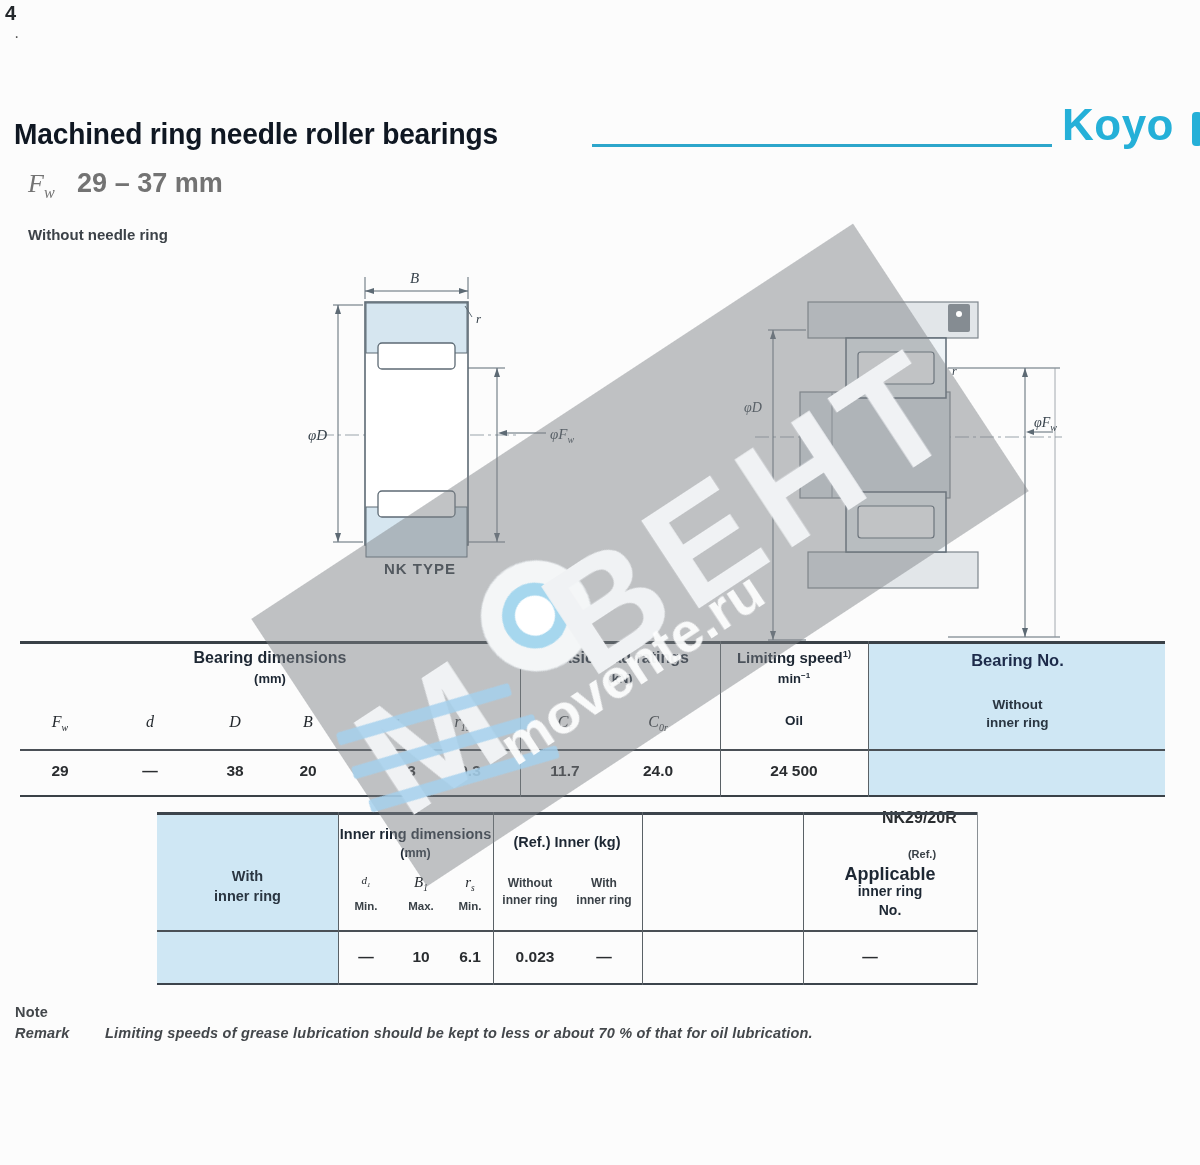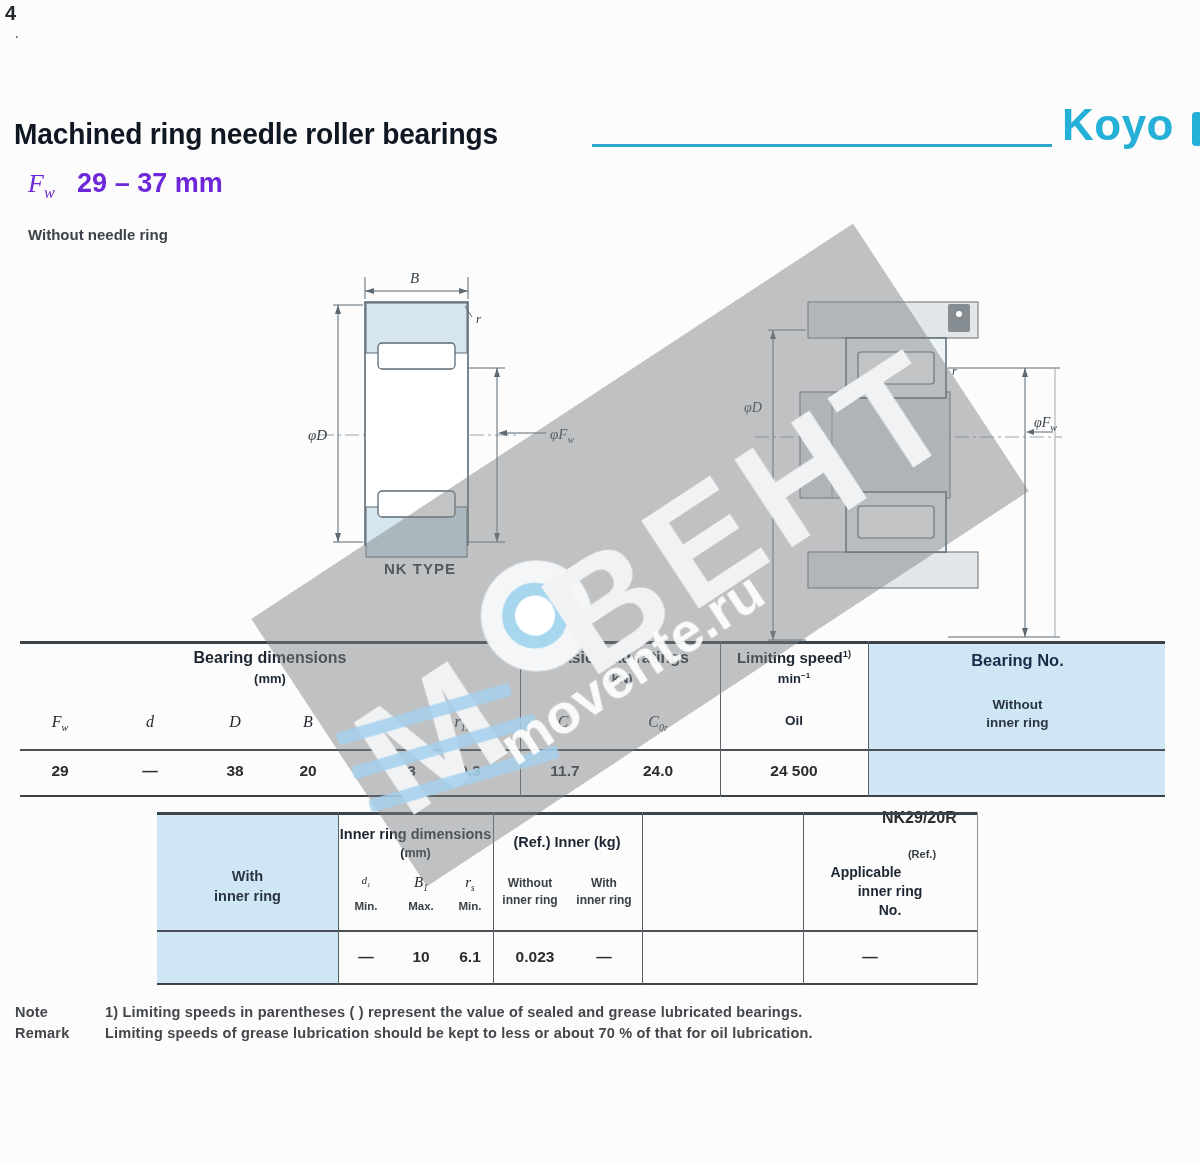--- a/index.html
+++ b/index.html
@@ -29,21 +29,21 @@
 <div class="scan">
 
   <div class="abs" style="left:5px;top:2px;font-size:20px;font-weight:700;color:#23272b;">4</div>
   <div class="abs" style="left:14px;top:28px;font-size:16px;color:#555;">·</div>
 
   <div class="abs" style="left:14px;top:118px;font-size:29px;font-weight:800;letter-spacing:-0.2px;color:#0f1722;transform:scaleX(0.97);transform-origin:left;">Machined ring needle roller bearings</div>
   <div class="abs" style="left:592px;top:144px;width:460px;height:3px;background:#2da6cb;"></div>
   <div class="abs" style="left:1062px;top:100px;font-size:44px;font-weight:800;color:#25b0d8;letter-spacing:0.5px;">Koyo</div>
   <div class="abs" style="left:1192px;top:112px;width:10px;height:34px;background:#25b0d8;border-radius:4px;"></div>
 
-  <div class="abs" style="left:28px;top:168px;color:#6d28d9;">
+  <div class="abs" style="left:28px;top:168px;color:#737373;">
     <span class="dimtxt" style="font-size:26px;"><span>F</span><sub>w</sub></span>
     <span style="font-size:27px;font-weight:800;margin-left:18px;">29 – 37 mm</span>
   </div>
   <div class="abs" style="left:28px;top:226px;font-size:15px;color:#3c4248;font-weight:600;">Without needle ring</div>
 
   <svg class="abs" style="left:300px;top:265px;" width="310" height="330" viewBox="0 0 310 330">
     <line x1="20" y1="170" x2="218" y2="170" stroke="#9aa4ab" stroke-width="1" stroke-dasharray="14 4 3 4"></line>
     <rect x="65" y="37" width="103" height="243" fill="#ffffff" stroke="#5d6a74" stroke-width="1.6"></rect>
     <rect x="66" y="38" width="101" height="50" fill="#d6e6f0" stroke="#5d6a74" stroke-width="1"></rect>
     <rect x="78" y="78" width="77" height="26" rx="4" fill="#ffffff" stroke="#5d6a74" stroke-width="1.3"></rect>
@@ -175,38 +175,37 @@
     <div class="abs ctr" style="left:239px;top:88px;width:50px;font-size:11.5px;color:#3a4147;font-weight:600;">Max.</div>
     <div class="abs ctr" style="left:288px;top:88px;width:50px;font-size:11.5px;color:#3a4147;font-weight:600;">Min.</div>
 
     <div class="abs ctr hdr" style="left:320px;top:22px;width:180px;font-size:14.5px;">(Ref.) Inner (kg)</div>
     <div class="abs ctr" style="left:340px;top:64px;width:66px;font-size:12px;color:#3a4147;font-weight:600;">Without</div>
     <div class="abs ctr" style="left:336px;top:81px;width:74px;font-size:12px;color:#3a4147;font-weight:600;">inner ring</div>
     <div class="abs ctr" style="left:414px;top:64px;width:66px;font-size:12px;color:#3a4147;font-weight:600;">With</div>
     <div class="abs ctr" style="left:410px;top:81px;width:74px;font-size:12px;color:#3a4147;font-weight:600;">inner ring</div>
 
     <div class="abs ctr" style="left:646px;top:36px;width:174px;font-size:11px;color:#3a4147;font-weight:600;padding-left:32px;">(Ref.)</div>
-    <div class="abs ctr hdr" style="left:622px;top:52px;width:174px;font-size:14px;">Applicable</div>
+    <div class="abs ctr hdr" style="left:646px;top:52px;width:174px;font-size:18px;">Applicable</div>
     <div class="abs ctr hdr" style="left:646px;top:71px;width:174px;font-size:14px;">inner ring</div>
     <div class="abs ctr hdr" style="left:646px;top:90px;width:174px;font-size:14px;">No.</div>
 
     <div class="abs ctr datum" style="left:184px;top:136px;width:50px;">—</div>
     <div class="abs ctr datum" style="left:239px;top:136px;width:50px;">10</div>
     <div class="abs ctr datum" style="left:288px;top:136px;width:50px;">6.1</div>
     <div class="abs ctr datum" style="left:343px;top:136px;width:70px;">0.023</div>
     <div class="abs ctr datum" style="left:412px;top:136px;width:70px;">—</div>
     <div class="abs ctr datum" style="left:678px;top:136px;width:70px;">—</div>
   </div>
 
   <div class="abs" style="left:15px;top:1004px;width:1080px;font-size:14.5px;color:#43474b;font-weight:600;letter-spacing:0.2px;">
     <div style="display:flex;margin-bottom:5px;">
       <span style="width:90px;flex:none;">Note</span>
-      <span>1) Limiting speeds in parentheses (  ) represent the value of sealed and grease lubricated bearings.</span>
     </div>
-    <div style="display:flex;">
+    <div style="display:flex;font-style:italic;">
       <span style="width:90px;flex:none;">Remark</span>
       <span>Limiting speeds of grease lubrication should be kept to less or about 70 % of that for oil lubrication.</span>
     </div>
   </div>
 
 </div>
 
 <div class="wm-band">
   <div class="wm-text" style="left:18px;top:118px;font-size:160px;font-family:'Liberation Sans',sans-serif;">M</div>
   <div class="wm-stripe" style="left:2px;top:168px;width:180px;height:13px;transform:rotate(17deg);"></div>

